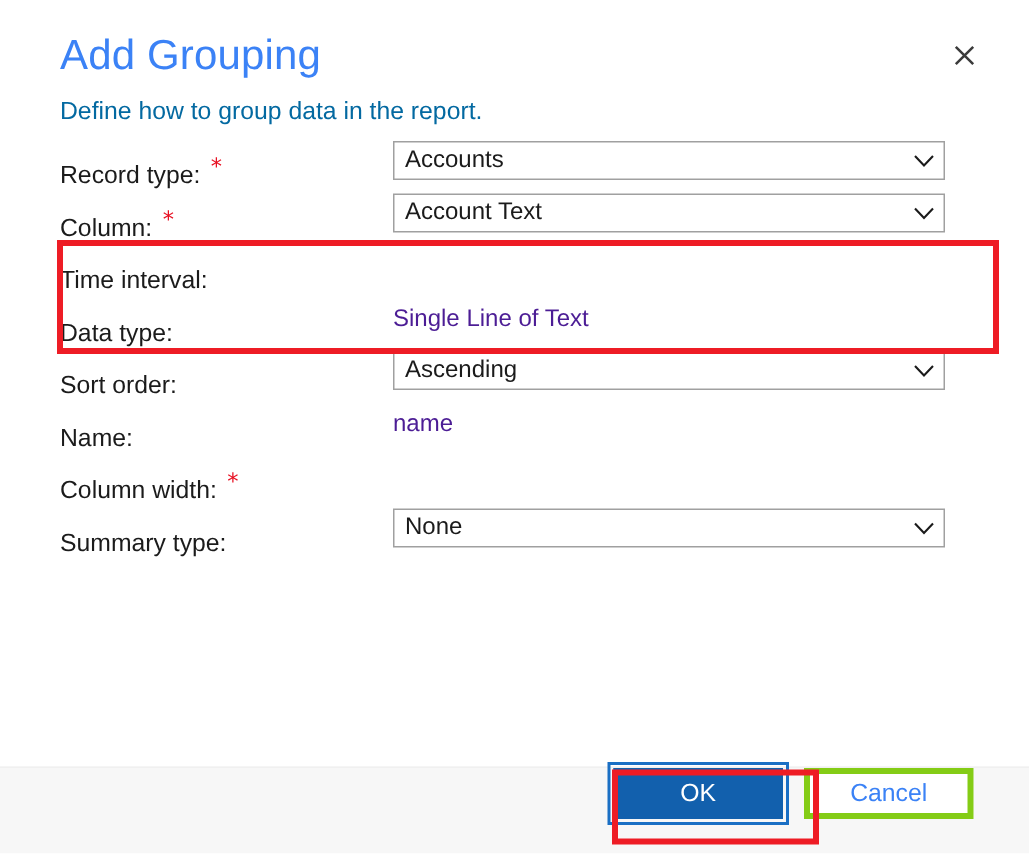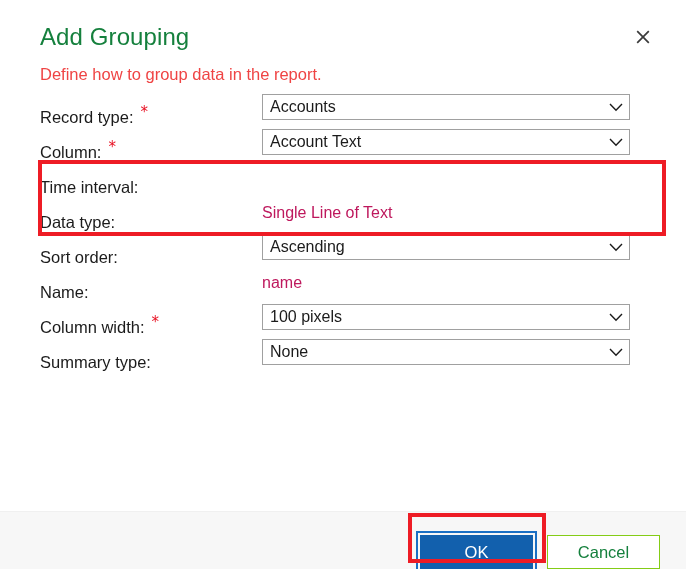--- a/index.html
+++ b/index.html
@@ -24,31 +24,31 @@
     flex-direction: column;
   }
 
   
   .header {
     position: relative;
     padding: 18px 40px 0 40px;
     flex: 0 0 auto;
   }
   .dialog-title {
-    font-size: 24px;
+    font-size: 28px;
     font-weight: 400;
-    color: #15803d;
+    color: #3b82f6;
     line-height: 38px;
     letter-spacing: 0.1px;
     margin: 0;
   }
   .dialog-subtitle {
     font-size: 16.5px;
     font-weight: 400;
-    color: #ef4444;
+    color: #0369a1;
     line-height: 24px;
     margin: 6px 0 0 0;
   }
   .close-button {
     position: absolute;
     top: 22px;
     right: 28px;
     width: 30px;
     height: 30px;
     display: flex;
@@ -135,21 +135,21 @@
   .combo.disabled {
     background: #e0e0e0;
     border-color: #d2d2d2;
     cursor: default;
   }
   .combo.disabled .combo-value { color: #808080; }
 
   
   .static-value {
     font-size: 16px;
-    color: #be185d;
+    color: #4c1d95;
     line-height: 20px;
     padding-top: 4px;
   }
 
   
   .annot-box {
     position: absolute;
     border: 4px solid #ee1c25;
     pointer-events: none;
     box-sizing: border-box;
@@ -168,23 +168,23 @@
     height: 50px;
   }
 
   
   .footer {
     flex: 0 0 auto;
     height: 57px;
     background: #f7f7f7;
     border-top: 1px solid #f0f0f0;
     display: flex;
-    align-items: flex-end;
+    align-items: flex-start;
     justify-content: flex-end;
-    padding-right: 26px;
+    padding-right: 37px;
     gap: 14px;
     position: relative;
   }
 
   .btn {
     box-sizing: border-box;
     font-family: "Liberation Sans", sans-serif;
     font-size: 16.5px;
     line-height: 20px;
     height: 34px;
@@ -197,22 +197,22 @@
   }
   .btn-primary {
     background: #1260ad;
     color: #ffffff;
     border: 1px solid #1260ad;
     outline: 2px solid #1a6fc4;
     outline-offset: 2px;
   }
   .btn-secondary {
     background: #ffffff;
-    color: #15803d;
-    border: 1px solid #84cc16;
+    color: #3b82f6;
+    border: 4px solid #84cc16;
   }
 </style>
 </head>
 <body>
 
 <div class="dialog">
 
   <div class="header">
     <h1 class="dialog-title">Add Grouping</h1>
     <p class="dialog-subtitle">Define how to group data in the report.</p>
@@ -276,30 +276,20 @@
           </div>
         </div>
         <div class="form-row">
           <div class="label"><span>Name:</span></div>
           <div class="control">
             <div class="static-value">name</div>
           </div>
         </div>
         <div class="form-row">
           <div class="label"><span>Column width:</span><span class="req-star">*</span></div>
-          <div class="control">
-            <div class="combo">
-              <span class="combo-value">100 pixels</span>
-              <span class="chev">
-                <svg width="14" height="9" viewBox="0 0 14 9">
-                  <path d="M1 1 L7 7.3 L13 1" fill="none" stroke="#1b1b1b" stroke-width="1.4"></path>
-                </svg>
-              </span>
-            </div>
-          </div>
         </div>
         <div class="form-row">
           <div class="label"><span>Summary type:</span></div>
           <div class="control">
             <div class="combo">
               <span class="combo-value">None</span>
               <span class="chev">
                 <svg width="14" height="9" viewBox="0 0 14 9">
                   <path d="M1 1 L7 7.3 L13 1" fill="none" stroke="#1b1b1b" stroke-width="1.4"></path>
                 </svg>

